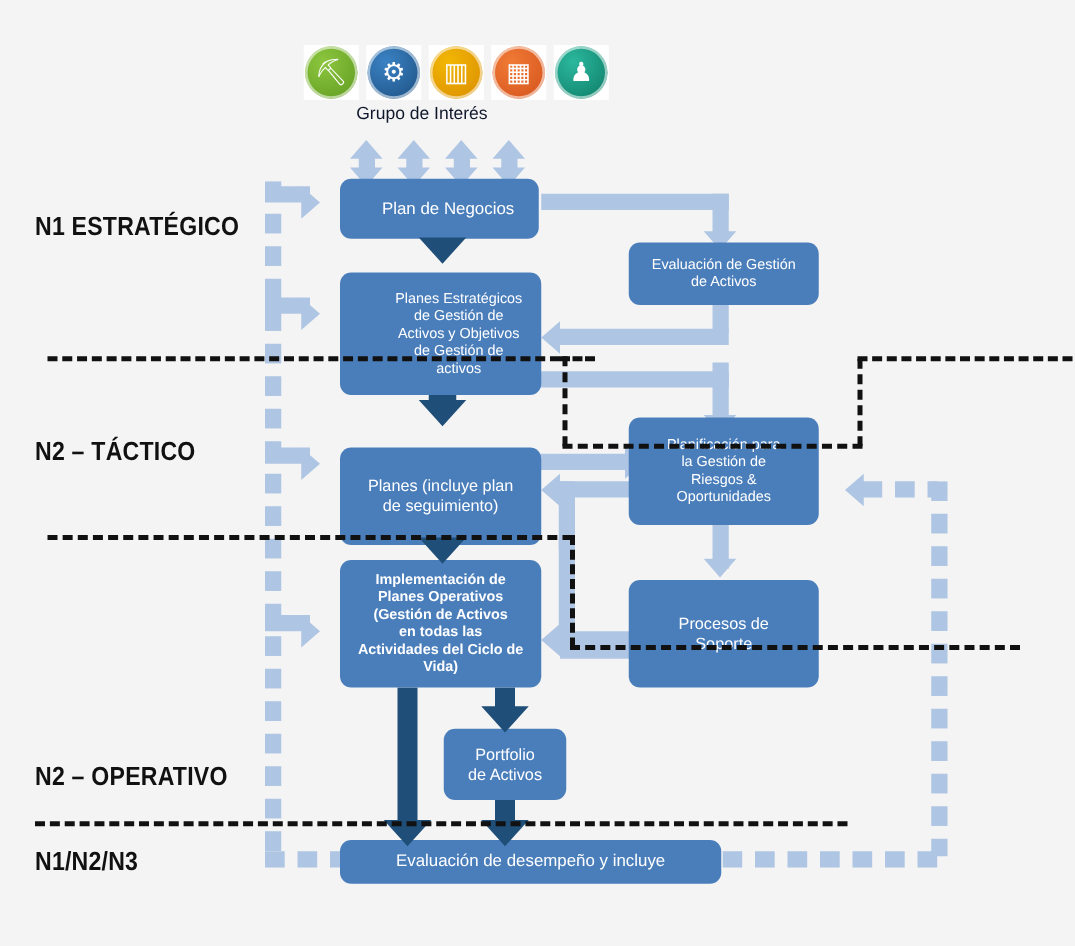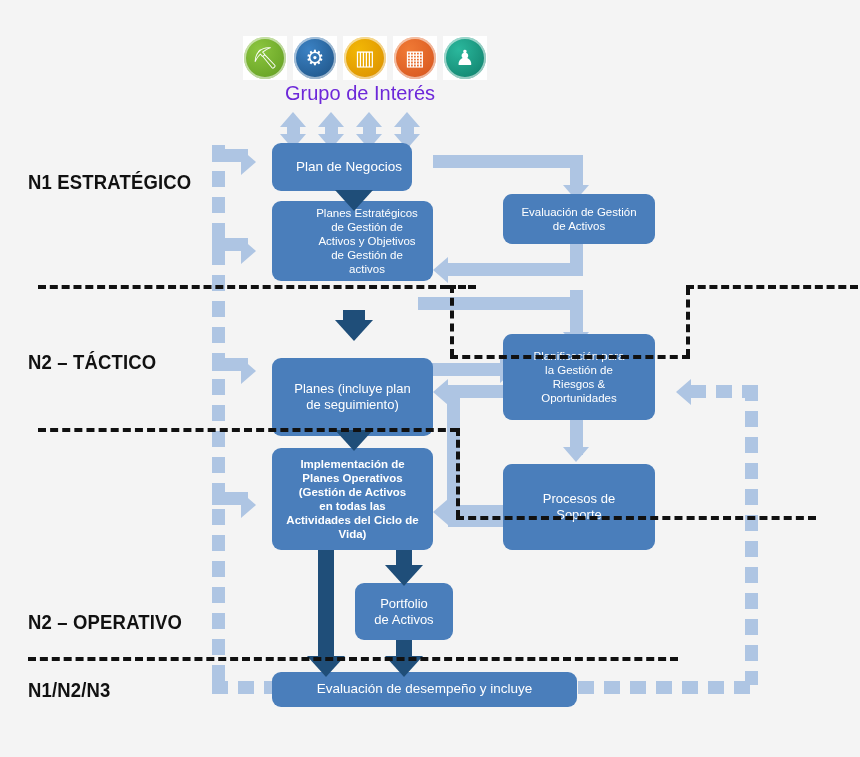--- a/index.html
+++ b/index.html
@@ -85,21 +85,21 @@
   .icon-row{position:absolute;display:flex;gap:6px;z-index:8;}
   .ico{
     width:42px;height:42px;border-radius:50%;
     display:flex;align-items:center;justify-content:center;
     font-size:21px;color:#ffffff;
     box-shadow:inset 0 0 0 2px rgba(255,255,255,.55);
   }
   .ico-wrap{width:44px;height:44px;background:#ffffff;display:flex;align-items:center;justify-content:center;}
 
   .caption{
-    position:absolute;font-size:20px;color:#6d28d9;z-index:8;white-space:nowrap;
+    position:absolute;font-size:14px;color:#0f172a;z-index:8;white-space:nowrap;
   }
 </style>
 </head>
 <body>
 
 <div id="stage">
 
   <div class="icon-row" style="left:243px;top:36px;">
     <div class="ico-wrap">
       <div class="ico" style="background:radial-gradient(circle at 35% 30%, #8cc63f, #5f9a1f);">⛏</div>
@@ -215,23 +215,23 @@
   <div class="sep-v" style="left:456px;top:428px;height:90px;"></div>
   <div class="sep" style="left:456px;top:516px;width:360px;"></div>
 
   <div class="sep" style="left:28px;top:657px;width:650px;"></div>
 
   <div class="level-label" style="left:28px;top:170px;">N1 ESTRATÉGICO</div>
   <div class="level-label" style="left:28px;top:350px;">N2 – TÁCTICO</div>
   <div class="level-label" style="left:28px;top:610px;">N2 – OPERATIVO</div>
   <div class="level-label" style="left:28px;top:678px;">N1/N2/N3</div>
 
-  <div class="box big" style="left:272px;top:143px;width:140px;height:48px;padding-left:20px;">Plan de Negocios</div>
-
-  <div class="box small" style="left:272px;top:201px;width:161px;height:80px;padding-left:35px;">Planes Estratégicos
+  <div class="box big" style="left:272px;top:143px;width:159px;height:48px;padding-left:20px;">Plan de Negocios</div>
+
+  <div class="box small" style="left:272px;top:218px;width:161px;height:98px;padding-left:35px;">Planes Estratégicos
 de Gestión de
 Activos y Objetivos
 de Gestión de
 activos</div>
 
   <div class="box small" style="left:503px;top:194px;width:152px;height:50px;">Evaluación de Gestión
 de Activos</div>
 
   <div class="box mid" style="left:272px;top:358px;width:161px;height:78px;">Planes (incluye plan
 de seguimiento)</div>

